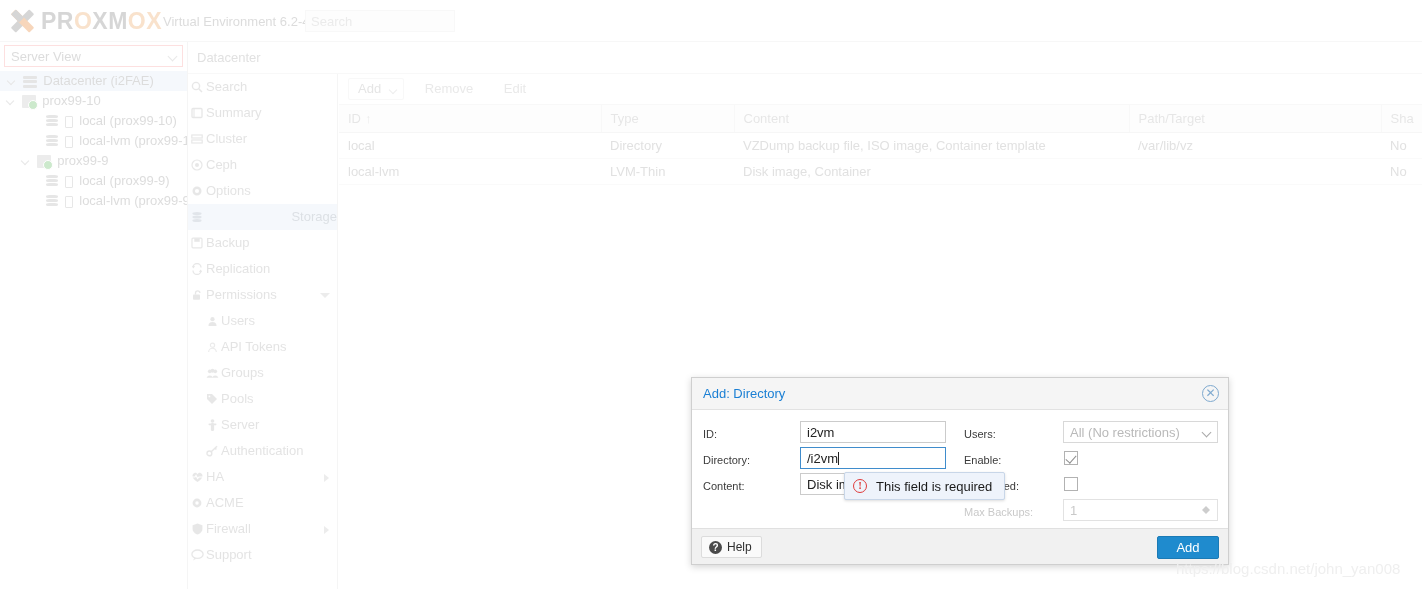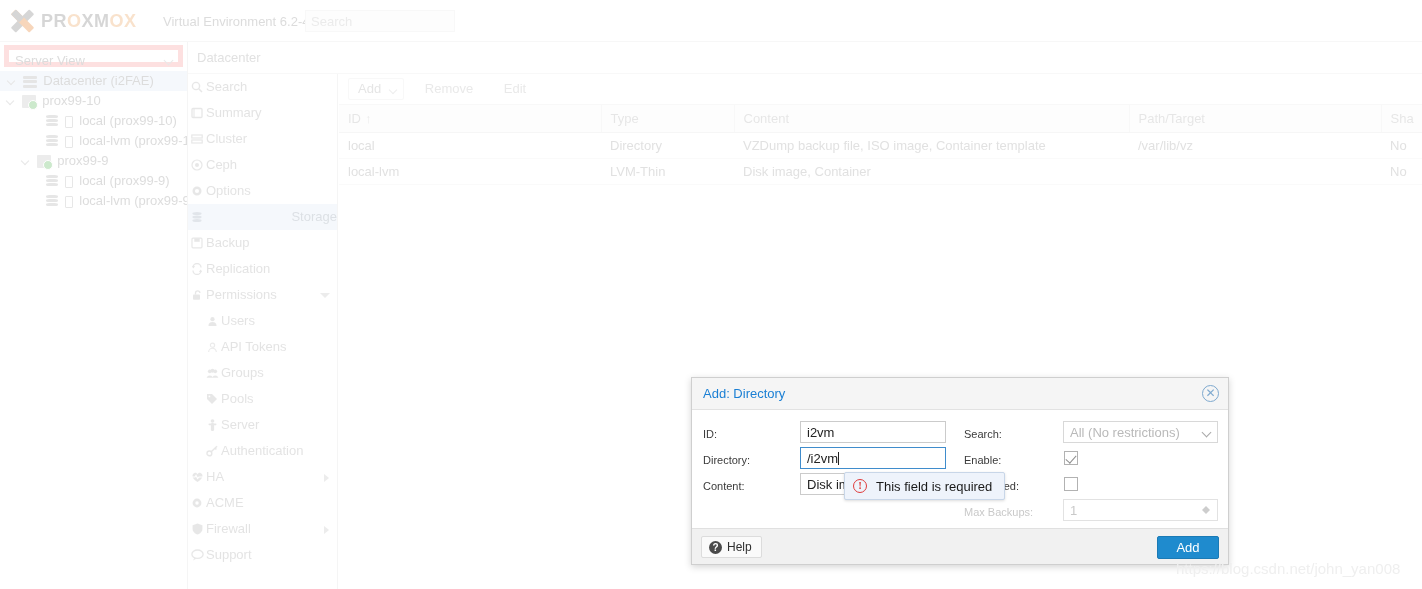--- a/index.html
+++ b/index.html
@@ -33,21 +33,21 @@
     position: absolute; left: 9px; top: -1px;
     width: 7px; height: 26px; border-radius: 1px;
   }
   .logo-x i.a { background: #8a8a8a; transform: rotate(45deg); }
   .logo-x i.b { background: #e8883a; transform: rotate(-45deg); }
   .logo-x i.c {
     background: #8a8a8a; transform: rotate(-45deg);
     clip-path: polygon(0 0, 100% 0, 100% 45%, 0 45%);
   }
   .logo-text {
-    font-size: 18px; font-weight: bold; letter-spacing: 0.5px;
+    font-size: 23px; font-weight: bold; letter-spacing: 0.5px;
     color: #8a8a8a; line-height: 24px;
   }
   .logo-text .o { color: #eeab6b; }
   #product-name {
     position: absolute; left: 163px; top: 14px;
     font-size: 13px; color: #9a9a9a;
   }
   #search-box {
     position: absolute; left: 305px; top: 10px;
     width: 150px; height: 22px;
@@ -56,21 +56,21 @@
     padding: 2px 5px; line-height: 18px;
   }
 
   
   #sidebar {
     position: absolute; left: 0; top: 42px; width: 188px; height: 547px;
     background: #fff; border-right: 1px solid #e4e4e4;
   }
   #viewselector {
     position: relative; margin: 3px 4px 0 4px; height: 22px;
-    border: 5px solid #fca5a5; background: #fff;
+    border: 1px solid #fca5a5; background: #fff;
     color: #9b9b9b; font-size: 13px; padding: 2px 6px; line-height: 18px;
   }
   #viewselector .chev {
     position: absolute; right: 6px; top: 7px;
     width: 7px; height: 7px;
     border-right: 1.5px solid #bdbdbd; border-bottom: 1.5px solid #bdbdbd;
     transform: rotate(45deg);
   }
   .tree-node {
     position: relative; height: 20px; line-height: 20px;
@@ -647,21 +647,21 @@
         <span class="flabel">Directory:</span>
       </div>
       <div class="finput focused" style="left:108px; top:37px; width:146px;"><span>/i2vm</span><span class="caret"></span></div>
 
       <div class="frow" style="left:11px; top:65px;">
         <span class="flabel">Content:</span>
       </div>
       <div class="finput" style="left:108px; top:63px; width:146px; overflow:hidden;">Disk im</div>
 
       <div class="frow" style="left:272px; top:13px;">
-        <span class="flabel">Search:</span>
+        <span class="flabel">Users:</span>
       </div>
       <div class="fselect" style="left:371px; top:11px; width:155px;">
         <span>All (No restrictions)</span>
         <span class="chev"></span>
       </div>
 
       <div class="frow" style="left:272px; top:39px;">
         <span class="flabel">Enable:</span>
       </div>
       <div class="fcheck on" style="left:372px; top:41px;"></div>

